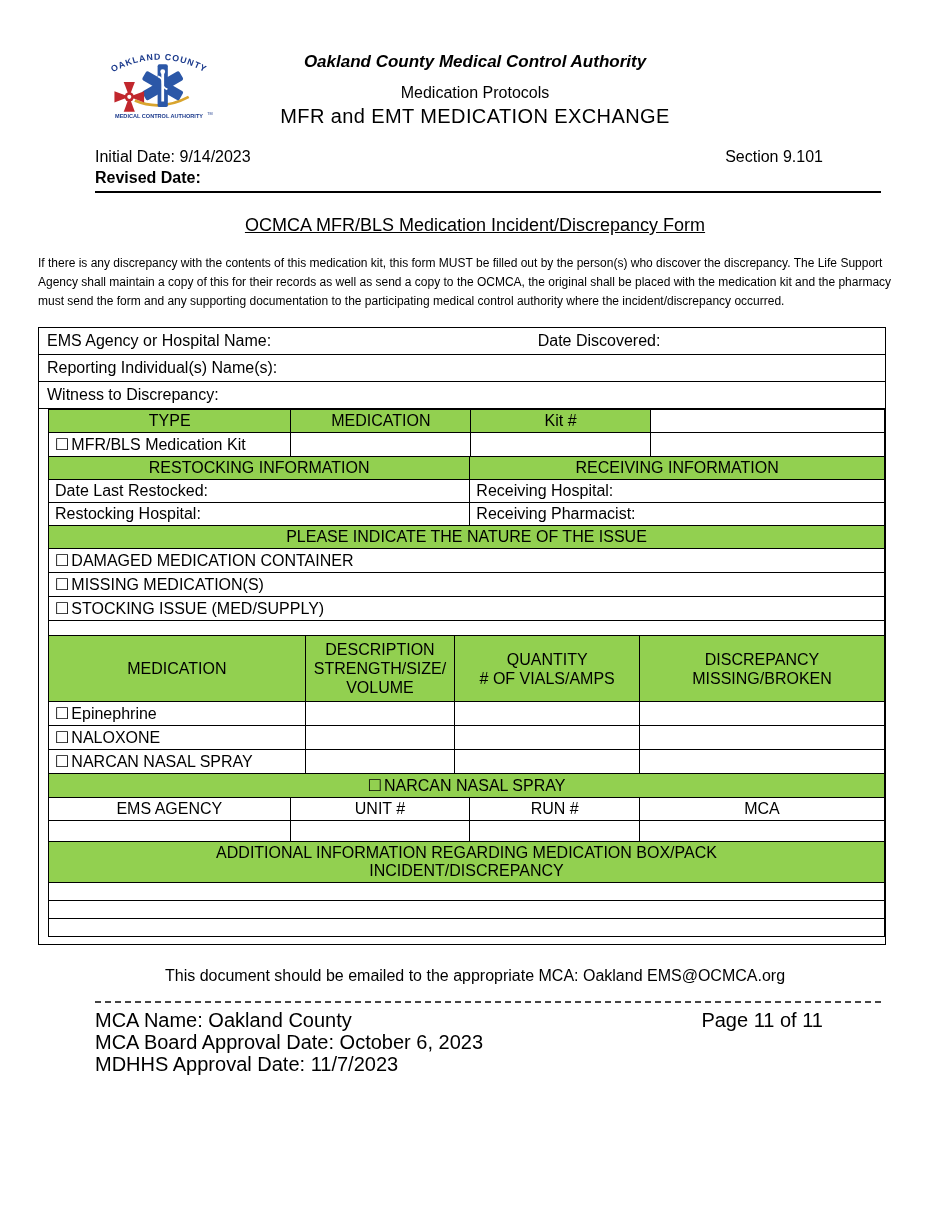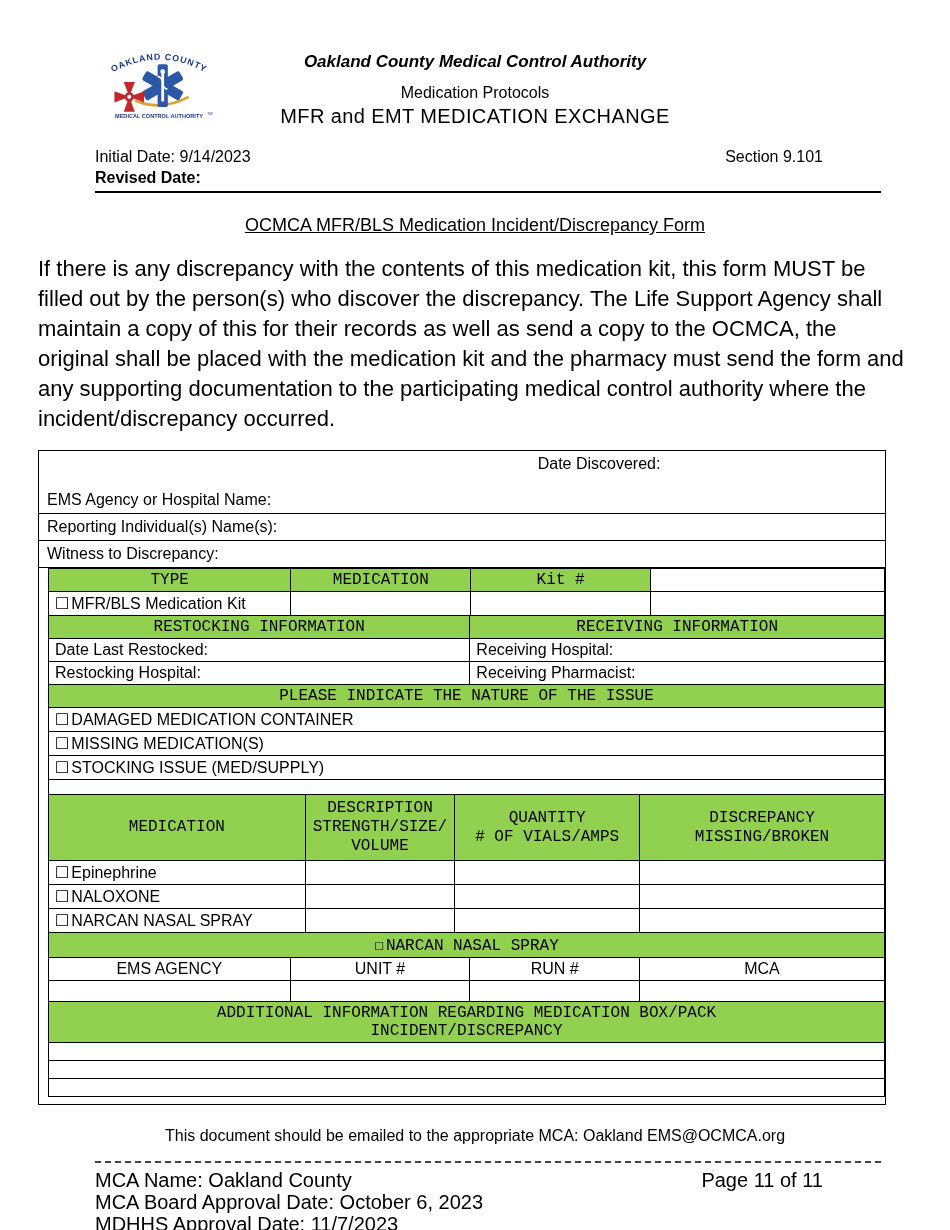--- a/index.html
+++ b/index.html
@@ -11,32 +11,32 @@
   .logo { position:absolute; left:94px; top:40px; width:130px; height:84px; }
   .hdr { text-align:center; padding-top:52px; }
   .hdr .l1 { font-size:17px; font-weight:bold; font-style:italic; }
   .hdr .l2 { font-size:16px; margin-top:12px; }
   .hdr .l3 { font-size:20px; margin-top:3px; letter-spacing:0.4px; }
   .meta { margin:20px 127px 0 95px; font-size:16px; }
   .meta .row1 { display:flex; justify-content:space-between; }
   .meta .row2 { margin-top:3px;font-weight:bold; }
   .rule { margin:4px 69px 0 95px; border-bottom:2px solid #000; }
   .title { margin-top:22px; text-align:center; font-size:18px; text-decoration:underline; }
-  .intro { margin:18px 40px 16px 38px; font-size:22px; line-height:30px; }
+  .intro { margin:18px 40px 16px 38px; font-size:12px; line-height:19px; }
   .tbl { margin:9px 64px 0 38px; border:1px solid #000; }
   .lrow { border-bottom:1px solid #000; font-size:16px; padding:4px 8px; min-height:26px; }
   .lrow.split { display:flex; padding:0; }
   .lrow.split > div { padding:4px 8px; }
-  .lrow.split .lc { width:58%;margin-top:36px; }
+  .lrow.split .lc { width:58%; }
   .lrow.split .rc { flex:1; }
   .inner { margin-left:9px; padding-bottom:7px; }
   table { border-collapse:collapse; width:100%; table-layout:fixed; }
   table + table { margin-top:-1px; }
   td { border:1px solid #000; font-size:16px; padding:2px 6px; vertical-align:middle; }
-  .green { background:var(--green,#92d050);font-family:Liberation Mono, monospace; }
+  .green { background:var(--green,#92d050); }
   .ctr { text-align:center; }
   .cb { font-size:16px; margin-right:2px; }
   .pre { white-space:pre-line; }
   .brk { overflow-wrap:anywhere; word-break:break-word; }
   .tall { height:66px; line-height:19px; }
   .thin td { height:15px; padding:0 6px; }
   .empty20 td { height:21px; }
   .empty18 td { height:18px; }
   .email { margin-top:22px; text-align:center; font-size:16px; }
   .dashes { margin:16px 69px 0 95px; border-top:2px dashed #444; }

